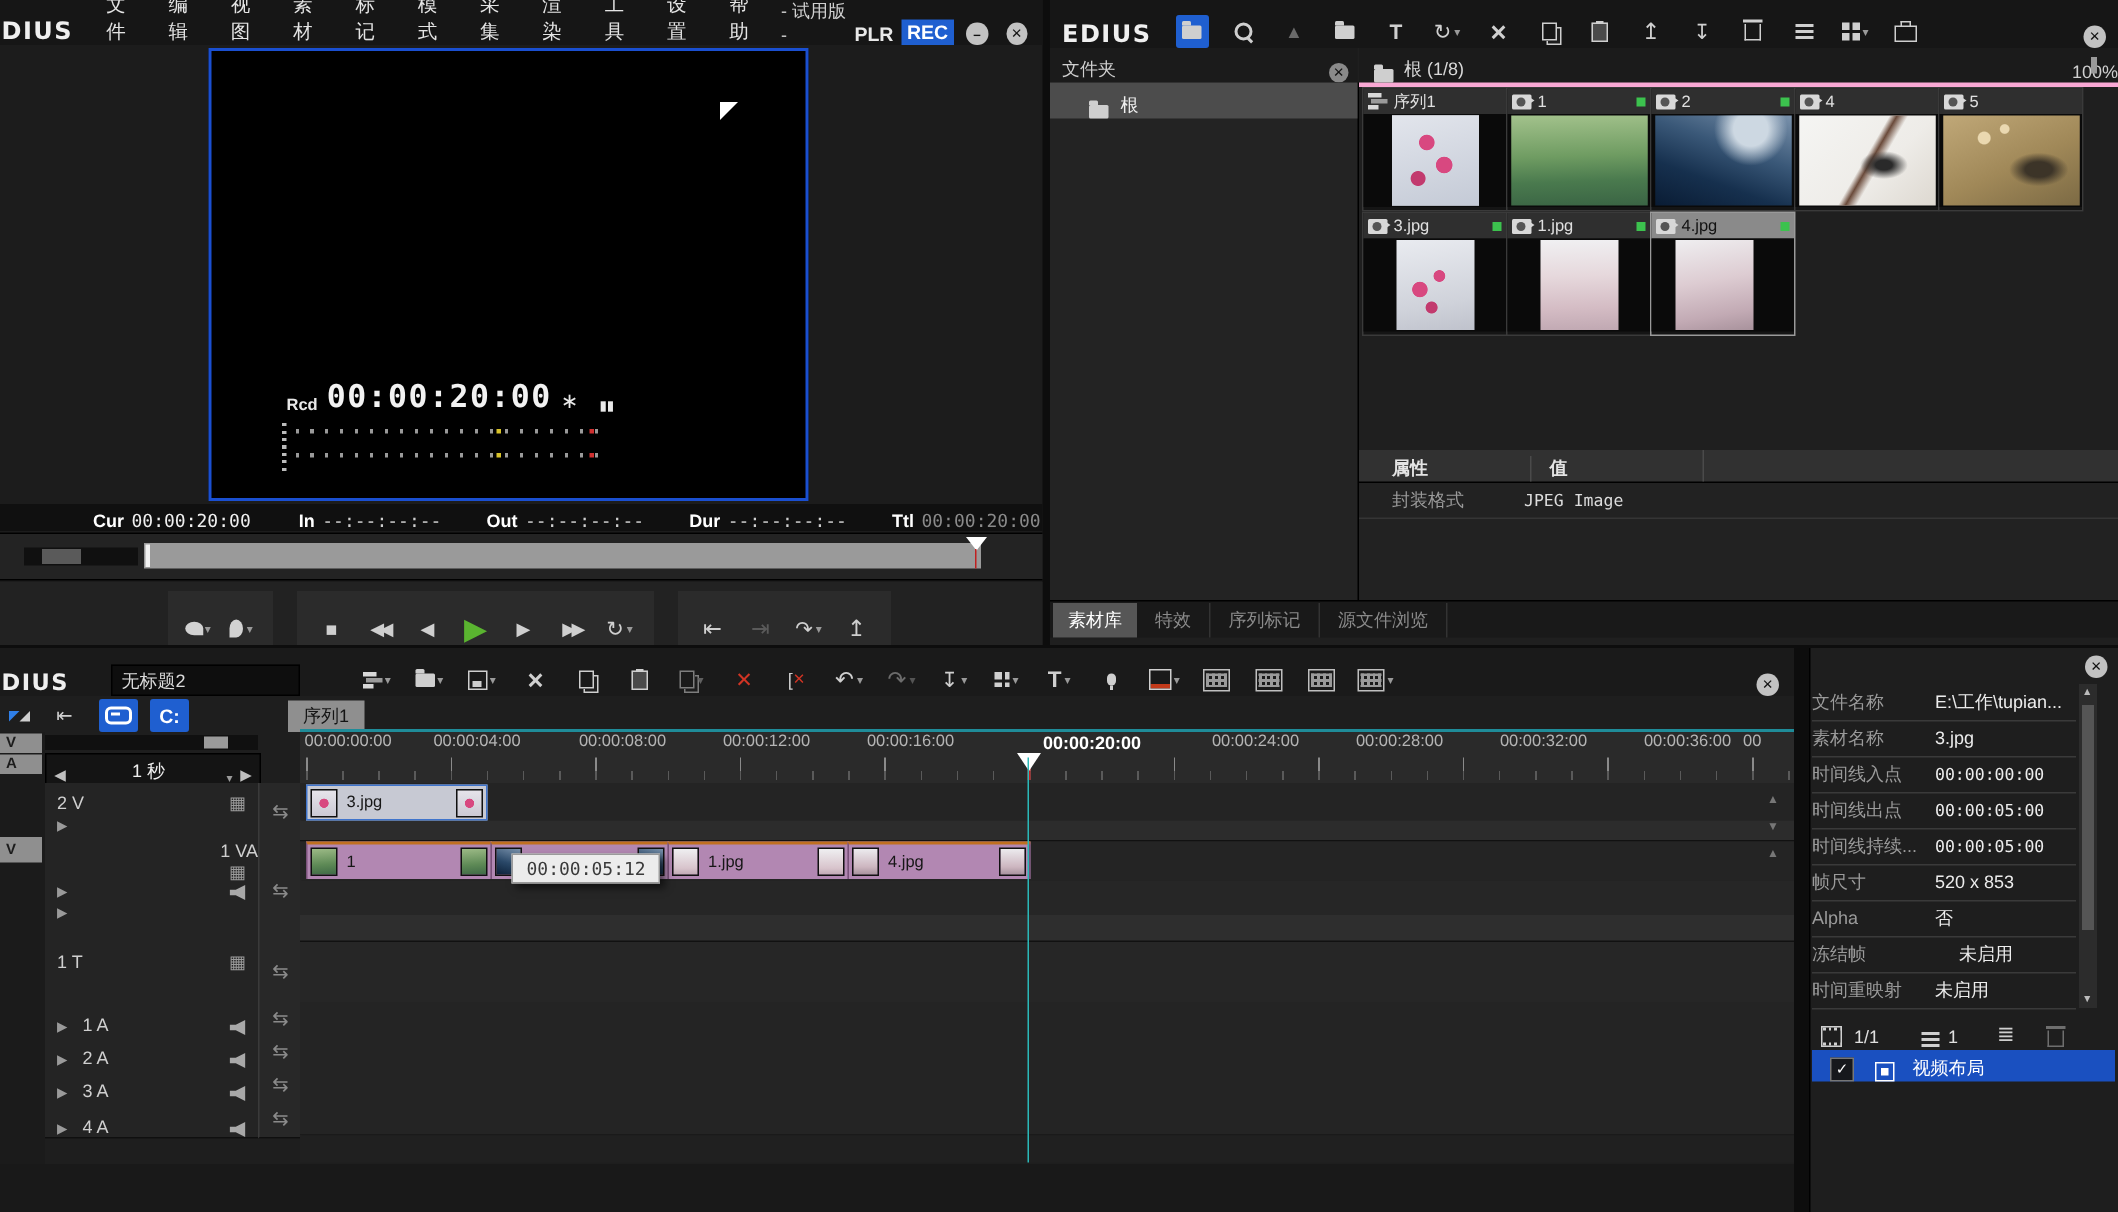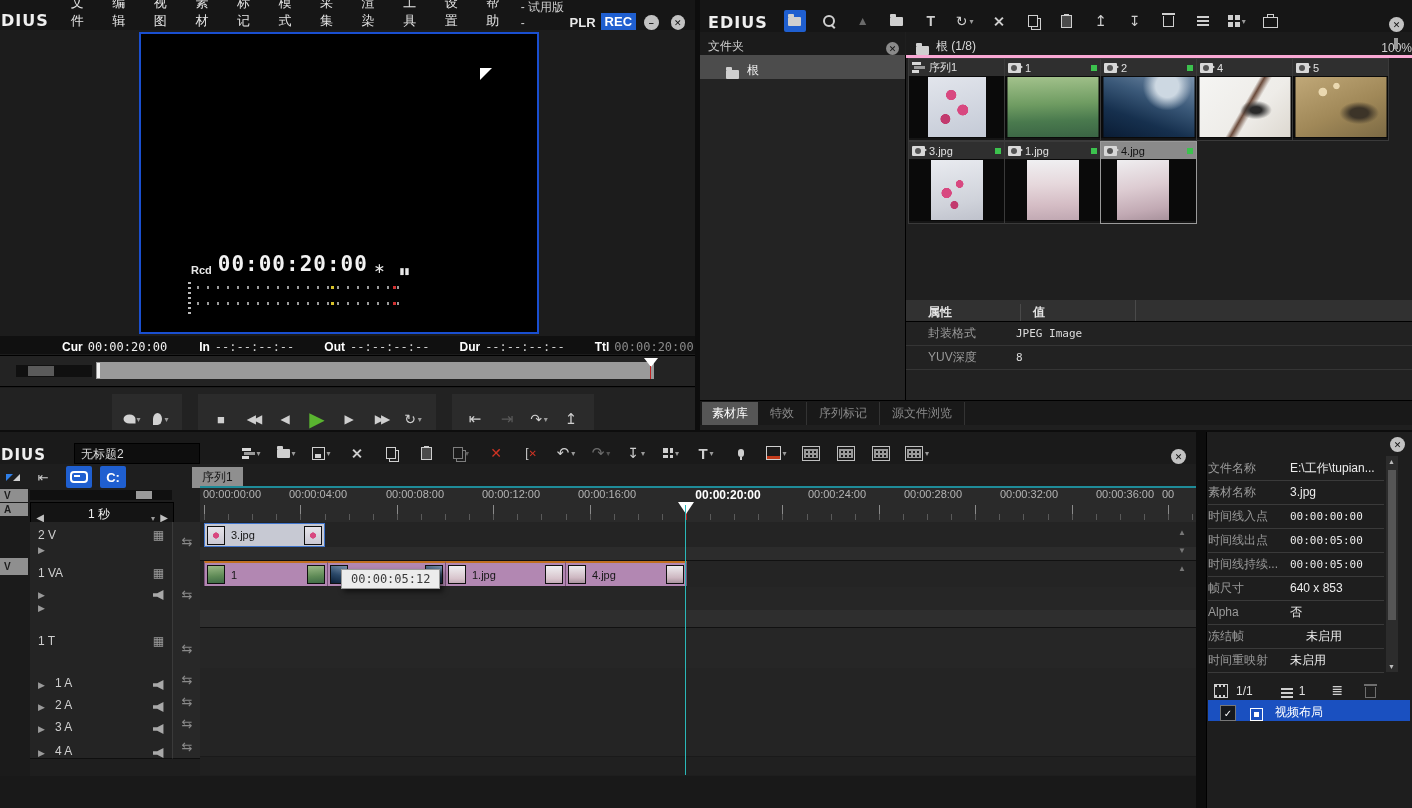--- a/index.html
+++ b/index.html
@@ -337,24 +337,20 @@
     <div class="abs" style="left:206px;top:300px;width:506px;height:100px;background:#222;">
       <div class="flex" style="height:21px;background:#313131;border-bottom:1px solid #000;">
         <span style="margin-left:22px;color:#e4e4e4;font-weight:bold;">属性</span>
         <span style="margin-left:68px;border-left:1px solid #4a4a4a;padding-left:12px;color:#e4e4e4;font-weight:bold;">值</span>
         <span style="margin-left:90px;border-left:1px solid #4a4a4a;height:21px;"></span>
       </div>
       <div class="prow" style="left:0;top:21px;width:506px;">
         <span style="margin-left:22px;width:88px;color:#9a9a9a;">封装格式</span>
         <span class="mono" style="color:#dcdcdc;font-size:11px;">JPEG Image</span>
       </div>
-      <div class="prow" style="left:0;top:45px;width:506px;">
-        <span style="margin-left:22px;width:88px;color:#9a9a9a;">YUV深度</span>
-        <span class="mono" style="color:#dcdcdc;font-size:11px;">8</span>
-      </div>
     </div>
 
     <div class="abs flex" style="left:0;top:400px;width:712px;height:24px;background:#191919;border-top:1px solid #000;">
       <span style="margin-left:2px;background:#565656;color:#fff;padding:3px 10px;">素材库</span>
       <span style="color:#8a8a8a;padding:3px 12px;border-right:1px solid #333;">特效</span>
       <span style="color:#8a8a8a;padding:3px 12px;border-right:1px solid #333;">序列标记</span>
       <span style="color:#8a8a8a;padding:3px 12px;border-right:1px solid #333;">源文件浏览</span>
     </div>
   </div>
 
@@ -491,21 +487,21 @@
           <span style="margin-left:8px;color:#cfcfcf;">2 V</span>
           <span class="g" style="margin-left:auto;margin-right:8px;font-size:12px;color:#9a9a9a;">▦</span>
         </div>
       <span class="exp" style="margin-left:8px;">▶</span>
     </div>
     <div class="synccell" style="top:90px;height:38px;">
         <span>⇆</span>
       </div>
 
     <div class="trackhd" style="top:128px;height:68px;">
-      <div class="flex" style="height:20px;">
+      <div class="flex" style="height:20px;flex-direction:column;">
           <span style="margin-left:8px;color:#cfcfcf;">1 VA</span>
           <span class="g" style="margin-left:auto;margin-right:8px;font-size:12px;color:#9a9a9a;">▦</span>
         </div>
       <div class="flex" style="height:20px;">
           <span class="exp" style="margin-left:8px;">▶</span>
           <span class="i-speaker" style="margin-left:auto;margin-right:8px;"></span>
         </div>
       <span class="exp" style="margin-left:8px;">▶</span>
     </div>
     <div class="synccell" style="top:128px;height:68px;">
@@ -623,21 +619,21 @@
   <div class="info-row" style="top:528px;">
     <span class="l">时间线出点</span>
       <span class="v mono" style="font-size:11px;">00:00:05:00</span>
   </div>
   <div class="info-row" style="top:552px;">
     <span class="l">时间线持续...</span>
       <span class="v mono" style="font-size:11px;">00:00:05:00</span>
   </div>
   <div class="info-row" style="top:576px;">
     <span class="l">帧尺寸</span>
-      <span class="v">640 x 853</span>
+      <span class="v">520 x 853</span>
   </div>
   <div class="info-row" style="top:600px;">
     <span class="l">Alpha</span>
       <span class="v">否</span>
   </div>
   <div class="info-row" style="top:624px;gap:16px;">
     <span class="l">冻结帧</span>
       <span class="v">未启用</span>
   </div>
   <div class="info-row" style="top:648px;">

